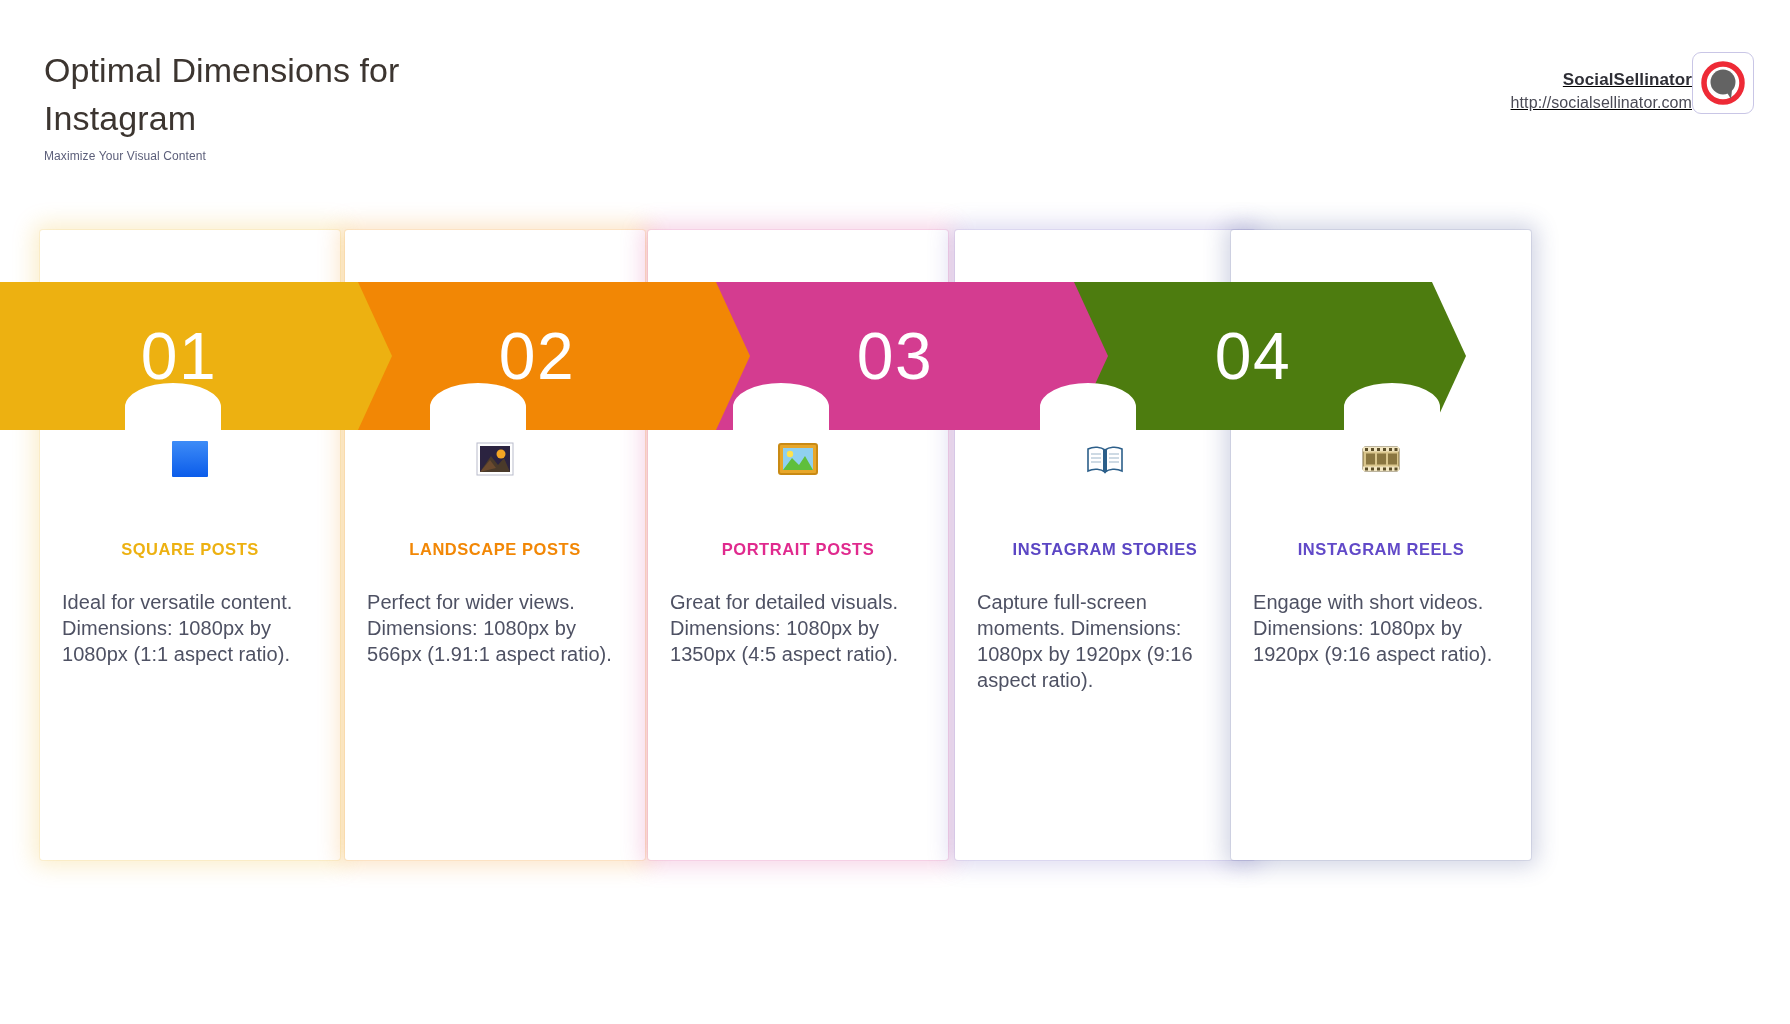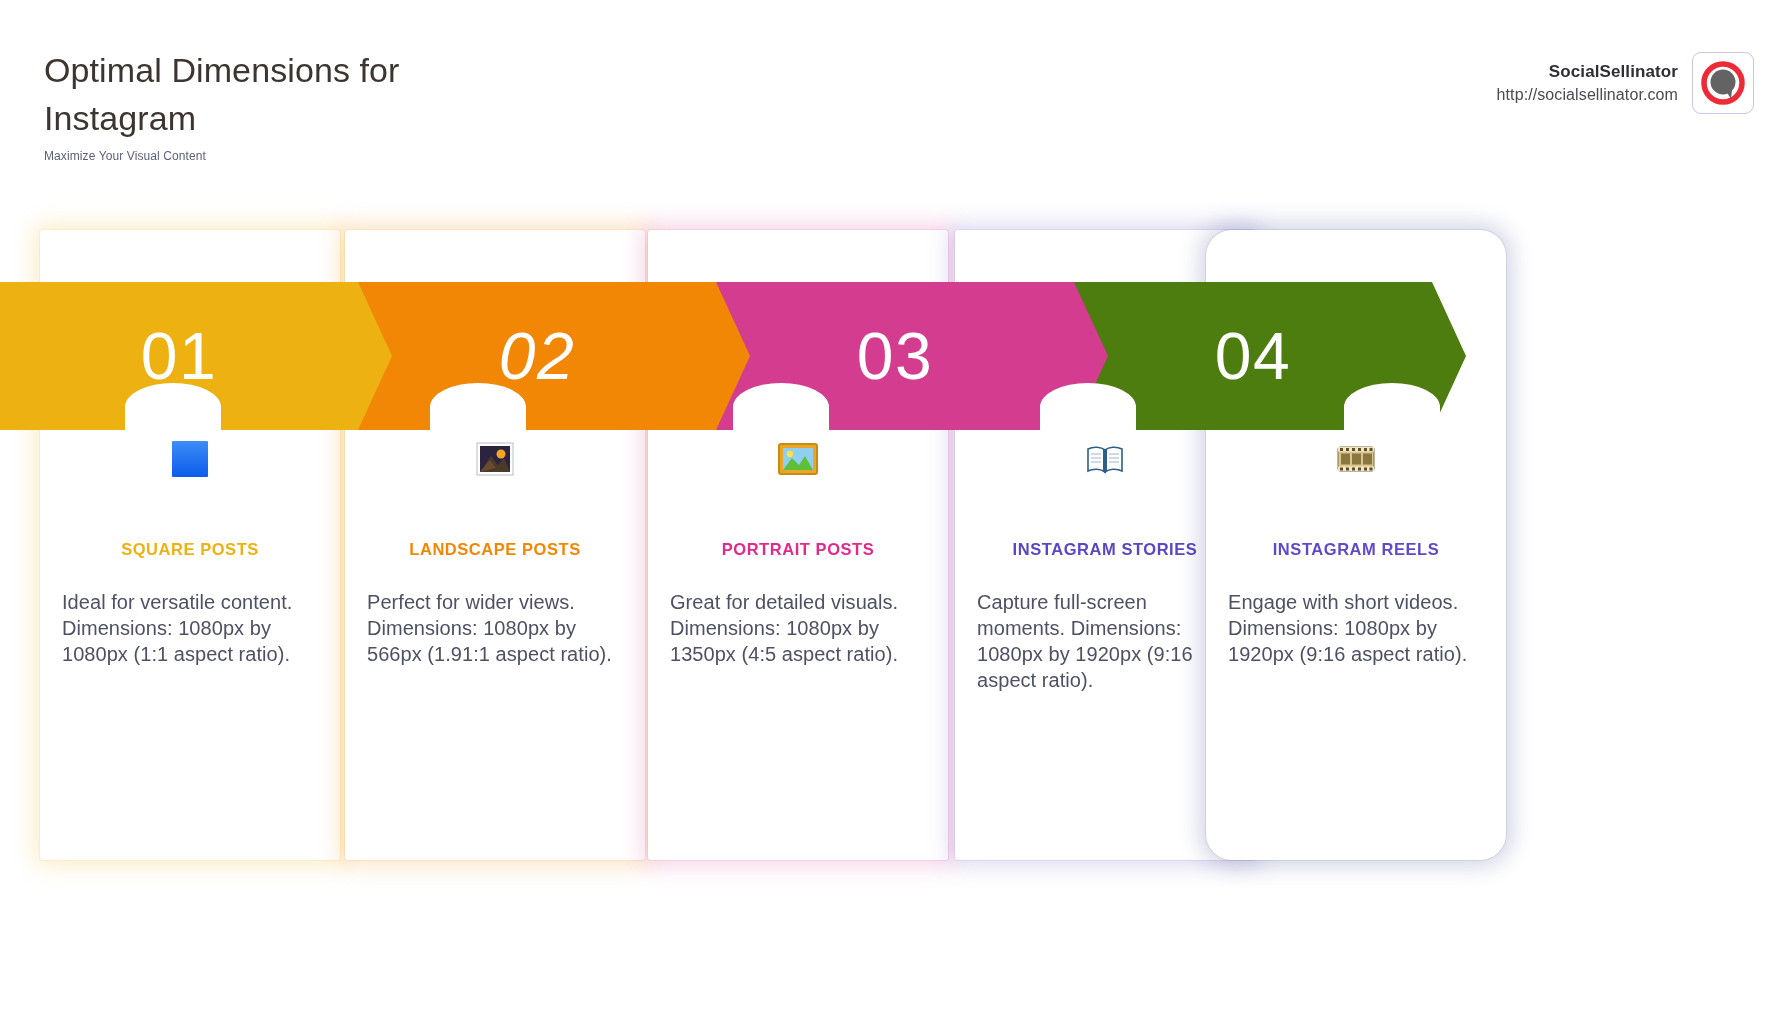--- a/index.html
+++ b/index.html
@@ -45,22 +45,22 @@
     font-weight: 400;
     color: #5c5f7a;
     letter-spacing: 0.1px;
   }
 
   .brand {
     position: absolute;
     right: 36px;
     top: 36px;
     display: flex;
-    align-items: center;
-    gap: 14px;
+    align-items: flex-end;
+    text-decoration: underline;
   }
   .brand-text {
     text-align: right;
     line-height: 1.35;
   }
   .brand-name {
     font-size: 17px;
     font-weight: bold;
     color: #2e2e35;
     letter-spacing: 0.1px;
@@ -236,21 +236,21 @@
             <path d="M4 11 C10 8 17 9 21 12 L21 34 C17 31 10 30 4 33 Z" fill="#ffffff" stroke="#2c5f8a" stroke-width="1.6"></path>
             <path d="M38 11 C32 8 25 9 21 12 L21 34 C25 31 32 30 38 33 Z" fill="#ffffff" stroke="#2c5f8a" stroke-width="1.6"></path>
             <path d="M19 12 L19 34 L23 34 L23 12 Z" fill="#2c5f8a"></path>
             <path d="M7 16 H17 M7 20 H17 M7 24 H17 M25 16 H35 M25 20 H35 M25 24 H35" stroke="#9db6c9" stroke-width="1.1"></path>
           </svg></div>
         <div class="card-inner">
           <div class="card-heading" style="color: rgb(91, 70, 196);">INSTAGRAM STORIES</div>
           <div class="card-desc">Capture full-screen moments. Dimensions: 1080px by 1920px (9:16 aspect ratio).</div>
         </div>
       </div>
-      <div class="card" style="left: 1206px; box-shadow: rgba(47, 59, 130, 0.1) 0px 0px 0px 1px, rgba(47, 59, 130, 0.22) 0px 0px 22px 6px; border-radius: 26px;">
+      <div class="card" style="left: 1231px; box-shadow: rgba(47, 59, 130, 0.1) 0px 0px 0px 1px, rgba(47, 59, 130, 0.22) 0px 0px 22px 6px;">
         <div class="card-icon"><svg width="42" height="42" viewBox="0 0 42 42">
             <rect x="3" y="9" width="36" height="24" rx="2" fill="#D9C58C" stroke="#7a6a3e"></rect>
             <rect x="3" y="9" width="36" height="4.5" fill="#F2E6C2"></rect>
             <rect x="3" y="28.5" width="36" height="4.5" fill="#F2E6C2"></rect>
             <g fill="#5c4f2a">
               <rect x="5" y="10" width="3" height="3"></rect>
               <rect x="11" y="10" width="3" height="3"></rect>
               <rect x="17" y="10" width="3" height="3"></rect>
               <rect x="23" y="10" width="3" height="3"></rect>
               <rect x="29" y="10" width="3" height="3"></rect>
@@ -272,21 +272,21 @@
         </div>
       </div>
     </div>
 
   <div class="band">
       <div class="seg" style="left: 0px; width: 392px; background: rgb(237, 177, 17); z-index: 10; clip-path: polygon(0px 0px, calc(100% - 34px) 0px, 100% 50%, calc(100% - 34px) 100%, 0px 100%);">
         <div class="seg-num" style="width: 358px;">01</div>
       </div>
       <div class="notch" style="left: 124.5px; z-index: 50;"></div>
       <div class="seg" style="left: 358px; width: 392px; background: rgb(242, 135, 5); z-index: 9; clip-path: polygon(0px 0px, calc(100% - 34px) 0px, 100% 50%, calc(100% - 34px) 100%, 0px 100%);">
-        <div class="seg-num" style="width: 358px; font-style: italic;">02</div>
+        <div class="seg-num" style="width: 358px;">02</div>
       </div>
       <div class="notch" style="left: 429.5px; z-index: 50;"></div>
       <div class="seg" style="left: 716px; width: 392px; background: rgb(212, 60, 144); z-index: 8; clip-path: polygon(0px 0px, calc(100% - 34px) 0px, 100% 50%, calc(100% - 34px) 100%, 0px 100%);">
         <div class="seg-num" style="width: 358px;">03</div>
       </div>
       <div class="notch" style="left: 732.5px; z-index: 50;"></div>
       <div class="seg" style="left: 1074px; width: 392px; background: #4d7c0f; z-index: 7; clip-path: polygon(0px 0px, calc(100% - 34px) 0px, 100% 50%, calc(100% - 34px) 100%, 0px 100%);">
         <div class="seg-num" style="width: 358px;">04</div>
       </div>
       <div class="notch" style="left: 1039.5px; z-index: 50;"></div>

